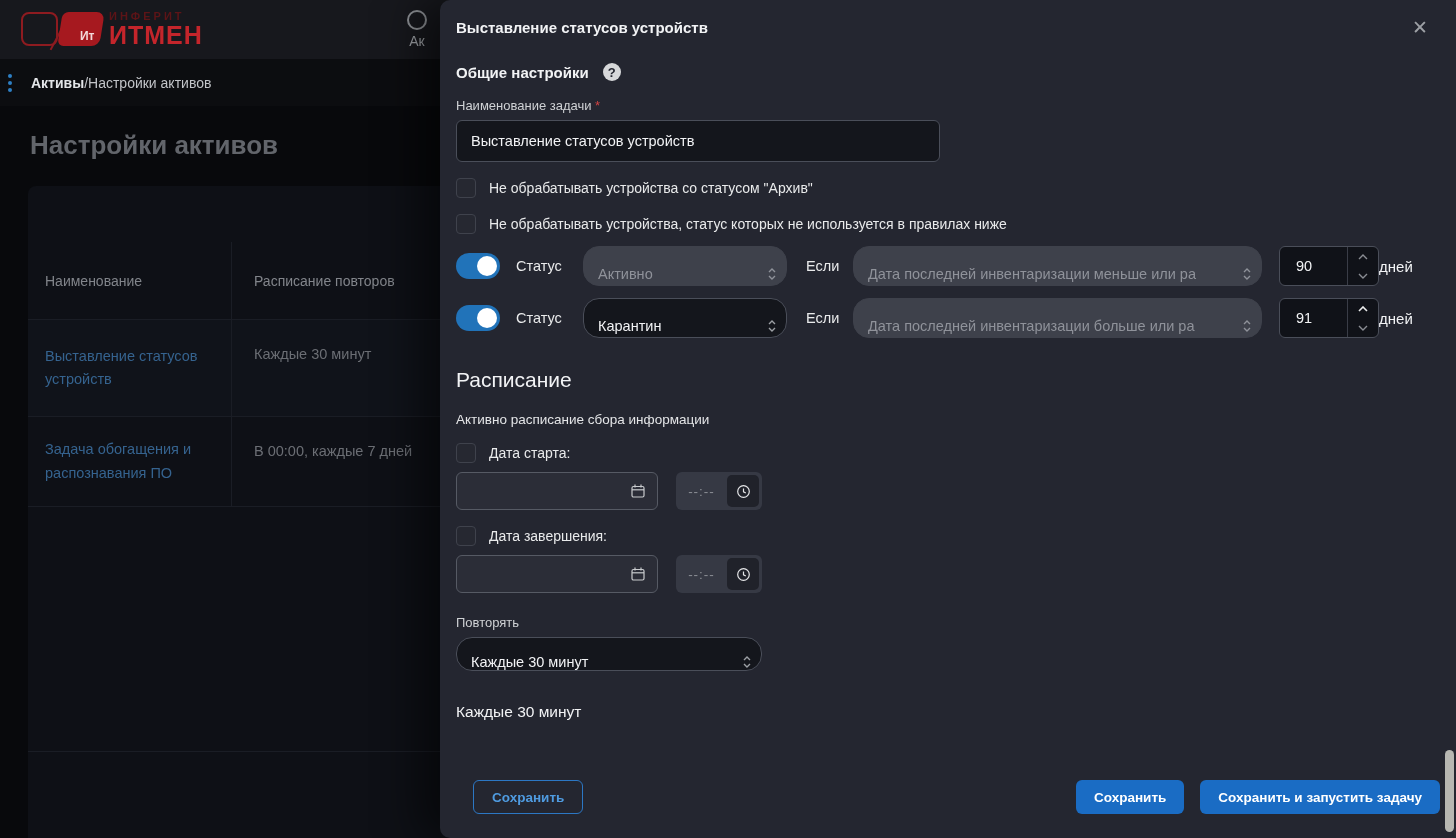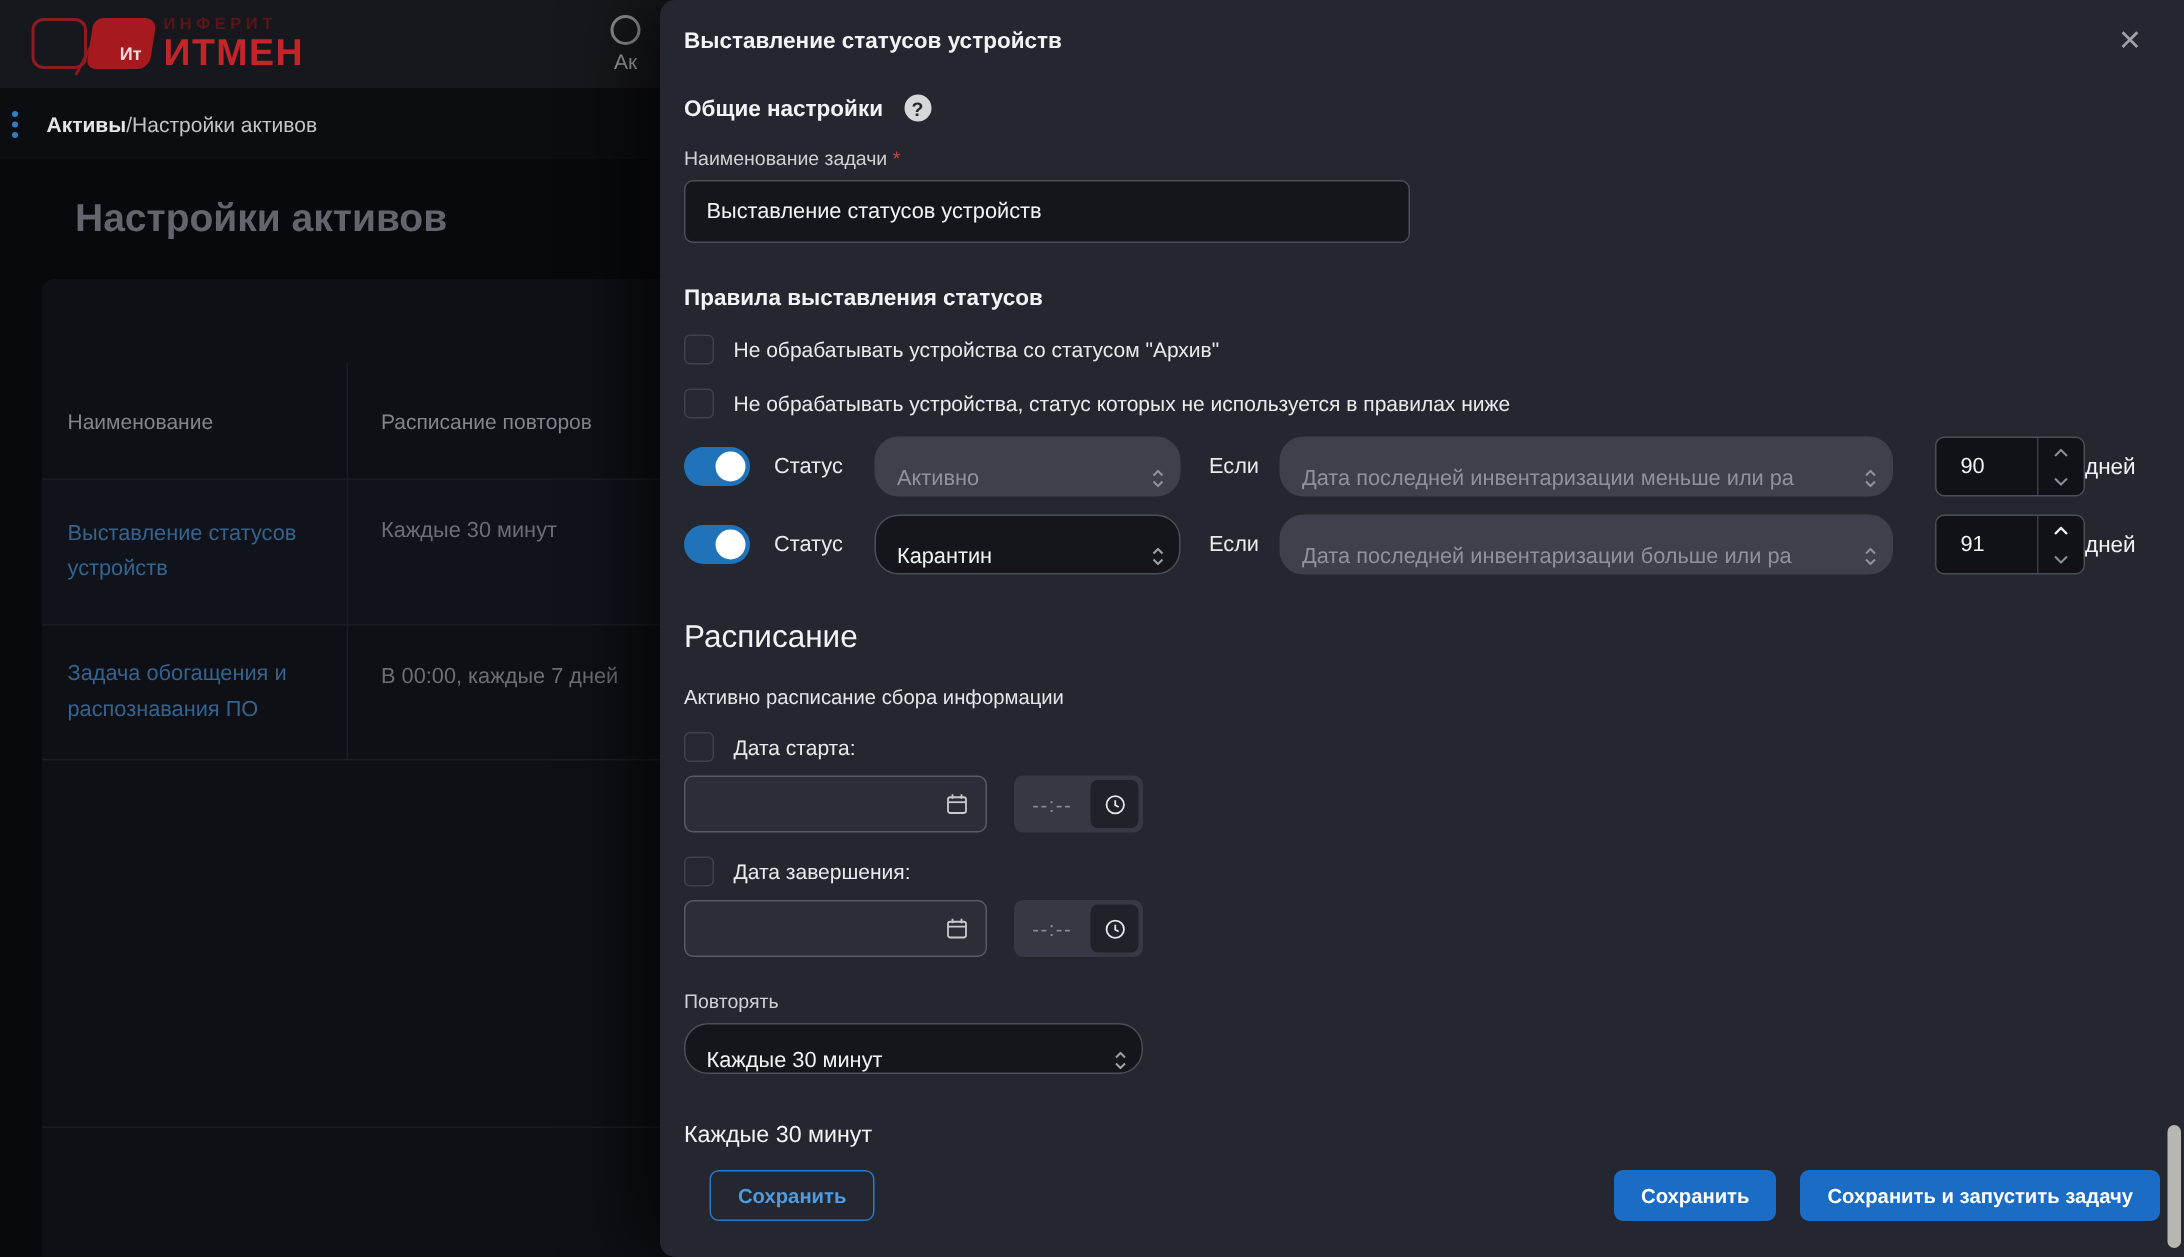--- a/index.html
+++ b/index.html
@@ -21,21 +21,21 @@
   .nav-partial .circ { width:20px; height:20px; border:2px solid #8f9297; border-radius:50%; margin:0 auto; }
   .nav-partial .txt { color:#a2a5aa; font-size:14px; margin-top:3px; }
 
   .breadcrumb-bar { position:absolute; left:0; top:59px; width:100%; height:47px; background:#0c0d10; display:flex; align-items:center; }
   .kebab { display:flex; flex-direction:column; gap:3px; margin-left:8px; cursor:pointer; }
   .kebab i { width:4px; height:4px; border-radius:50%; background:#2e7fc5; }
   .breadcrumb { margin-left:19px; font-size:14px; color:#c2c4c8; }
   .breadcrumb b { color:#e3e5e8; font-weight:bold; }
 
   .page-content { position:absolute; left:0; top:106px; width:100%; height:732px; background:#08090c; }
-  .page-title { position:absolute; left:30px; top:24px; font-size:26px; font-weight:bold; color:#62656b;margin-left:20px; }
+  .page-title { position:absolute; left:30px; top:24px; font-size:26px; font-weight:bold; color:#62656b; }
 
   .table-card { position:absolute; left:28px; top:80px; width:1400px; height:712px; background:#0e1016; border-radius:8px; }
   .tc-toppad { height:56px; }
   .t-row { display:flex; border-bottom:1px solid #1a1d25; }
   .t-head { height:78px; }
   .t-head .cell { color:#82858b; font-size:14px; }
   .cell { padding:0 0 0 17px; display:flex; align-items:center; }
   .cell.c1 { width:204px; border-right:1px solid #1a1d25; }
   .cell.c2 { flex:1; padding-left:22px; }
   .data-row1 { height:97px; background:#10131a; }
@@ -80,21 +80,21 @@
     font-size:14.5px; cursor:pointer; overflow:hidden; }
   .sel .sel-text { flex:1; white-space:nowrap; overflow:hidden; }
   .sel-status { width:204px; margin-left:15px; }
   .sel-enabled { background:#14161c; border:1px solid #4a4e59; color:#f2f3f5; }
   .sel-disabled { background:#3e414b; border:1px solid #3e414b; color:#8f929a; cursor:default; }
   .lbl-if { margin-left:19px; width:34px; }
   .sel-cond { width:409px; margin-left:13px; }
   .chevs { display:flex; flex-direction:column; align-items:center; gap:2px; margin-left:6px; flex:0 0 auto; }
   .chevs svg { display:block; }
 
-  .spinner { width:100px; height:40px; margin-left:28px; background:#101218; border:1px solid #4a4e59;
+  .spinner { width:100px; height:40px; margin-left:17px; background:#101218; border:1px solid #4a4e59;
     border-radius:6px; display:flex; overflow:hidden; flex:0 0 auto; }
   .spin-val { flex:1; color:#f2f3f5; font-size:14.5px; display:flex; align-items:center; padding-left:16px; }
   .spin-btns { width:31px; border-left:1px solid #3a3d47; display:flex; flex-direction:column; }
   .spin-up,.spin-down { flex:1; display:flex; align-items:center; justify-content:center; cursor:pointer; }
   .lbl-days { color:#f2f3f5; font-size:15px; }
 
   .sched-head { margin-top:30px; color:#f2f3f5; font-size:21px; font-weight:400; }
   .sched-sub { margin-top:20px; color:#e4e5e7; font-size:13.5px; }
   .date-row { display:flex; align-items:center; margin-top:9px; }
   .date-input { width:202px; height:38px; background:#2b2d37; border:1px solid #565a64; border-radius:6px;
@@ -196,23 +196,20 @@
       <span>Общие настройки</span>
       <span class="help-icon">?</span>
     </div>
 
     <div class="field-label">
       <span>Наименование задачи</span>
       <span class="req">*</span>
     </div>
     <input class="text-input" type="text" value="Выставление статусов устройств" style="">
 
-    <div class="sec-head rules-head">
-      <span>Правила выставления статусов</span>
-    </div>
 
     <div class="cb-row">
       <div class="checkbox"></div>
       <div class="cb-label">Не обрабатывать устройства со статусом "Архив"</div>
     </div>
     <div class="cb-row">
       <div class="checkbox"></div>
       <div class="cb-label">Не обрабатывать устройства, статус которых не используется в правилах ниже</div>
     </div>
 

